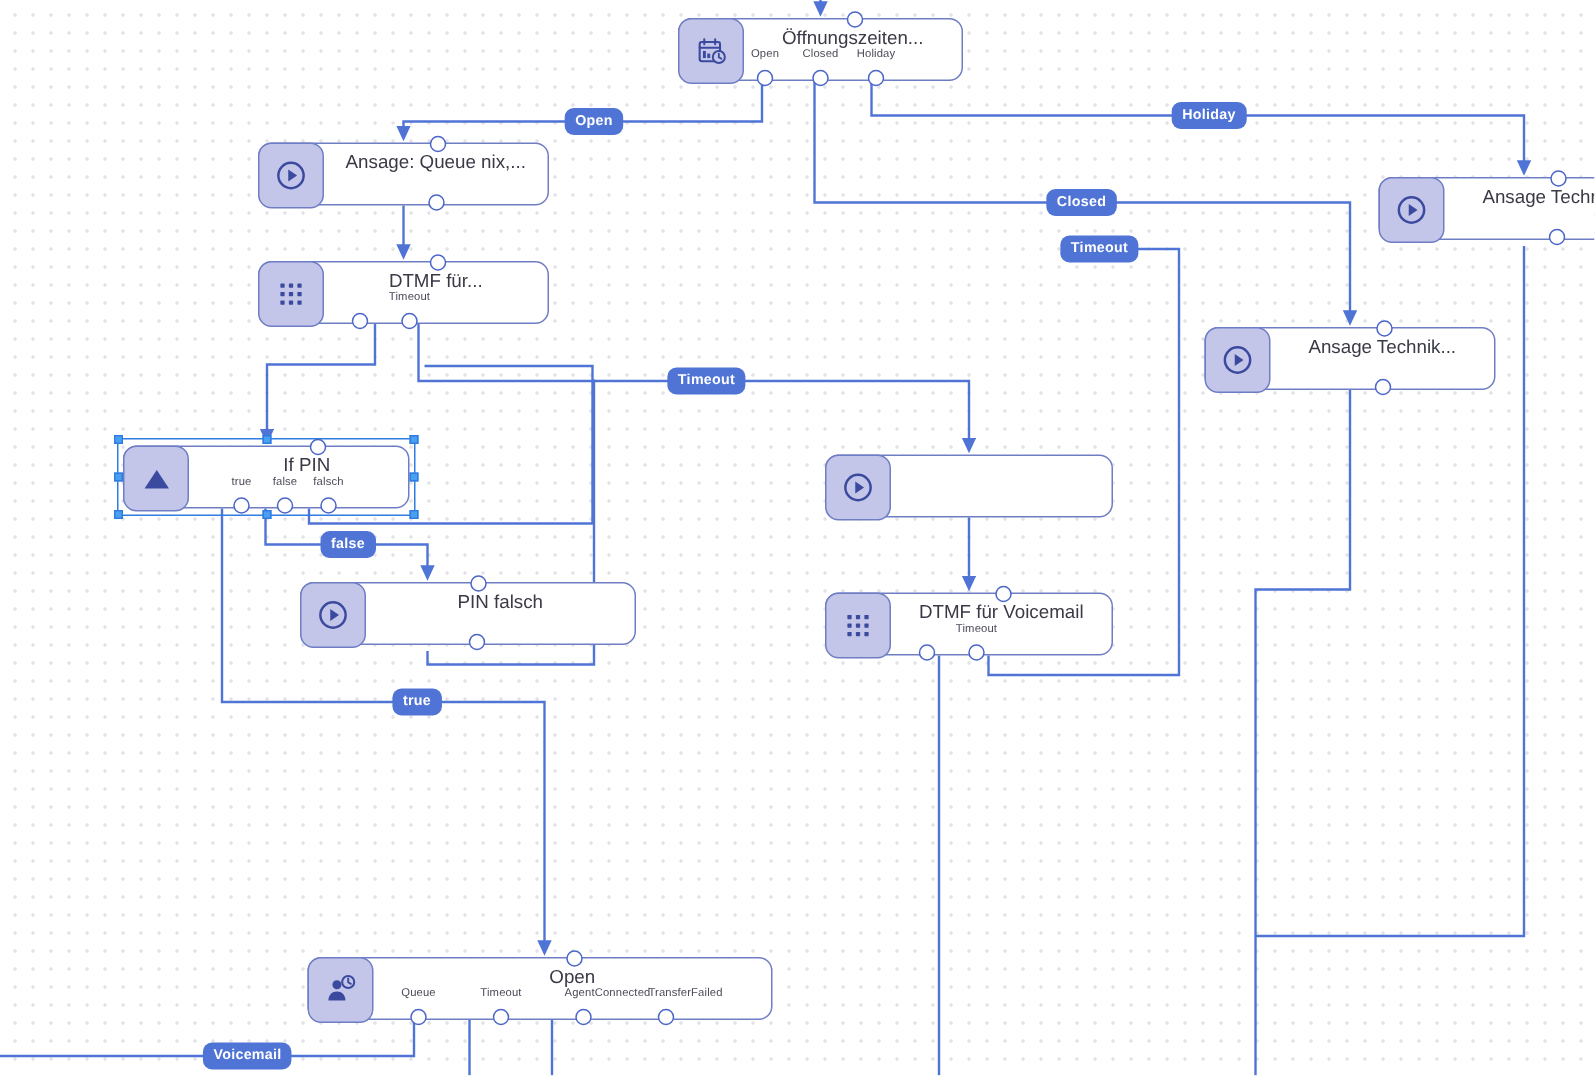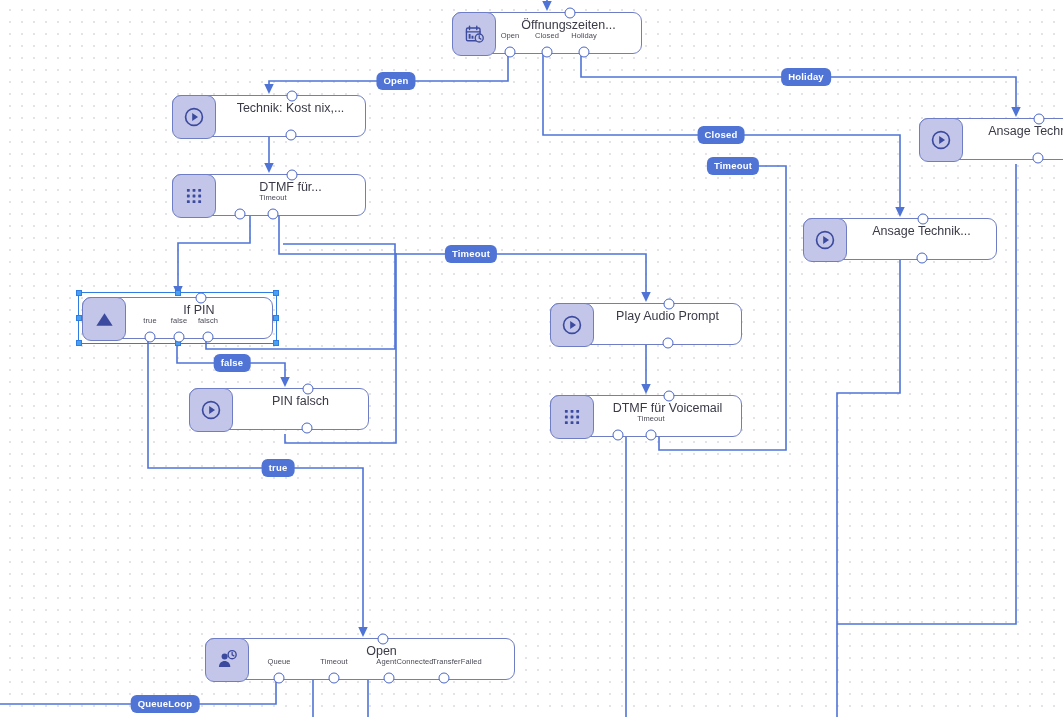--- a/index.html
+++ b/index.html
@@ -206,21 +206,21 @@
         </div>
       </div>
       <div class="node" style="left: 172px; top: 95px; width: 194px;">
         <div class="icon-box">
           <svg class="icon-svg" width="22" height="22" viewBox="0 0 24 24">
             <circle cx="12" cy="12" r="9.2" fill="none" stroke="#3b4a9e" stroke-width="1.8"></circle>
             <path d="M10 7.6 L16.4 12 L10 16.4 Z" fill="#3b4a9e"></path>
           </svg>
         </div>
         <div class="body">
-          <div class="title">Technik: Kost nix,...</div>
+          <div class="title">Ansage: Queue nix,...</div>
           <div class="ports">
             <div class="port-dot" style="left: 75px; top: 100%;"></div>
           </div>
           <div class="port-dot" style="left: 76px; top: 0px;"></div>
         </div>
       </div>
       <div class="node" style="left: 172px; top: 174px; width: 194px;">
         <div class="icon-box">
           <svg class="icon-svg" width="20" height="20" viewBox="0 0 24 24">
             <g fill="#3b4a9e">
@@ -249,67 +249,60 @@
       <div class="selection" style="left: 78px; top: 292px; width: 199px; height: 52px;">
         <div class="sel-handle" style="left: calc(0% - 3px); top: calc(0% - 3px);"></div>
         <div class="sel-handle" style="left: calc(50% - 3px); top: calc(0% - 3px);"></div>
         <div class="sel-handle" style="left: calc(100% - 3px); top: calc(0% - 3px);"></div>
         <div class="sel-handle" style="left: calc(0% - 3px); top: calc(50% - 3px);"></div>
         <div class="sel-handle" style="left: calc(100% - 3px); top: calc(50% - 3px);"></div>
         <div class="sel-handle" style="left: calc(0% - 3px); top: calc(100% - 3px);"></div>
         <div class="sel-handle" style="left: calc(50% - 3px); top: calc(100% - 3px);"></div>
         <div class="sel-handle" style="left: calc(100% - 3px); top: calc(100% - 3px);"></div>
       </div>
-      <div class="node selected" style="left: 82px; top: 297px; width: 191px;">
+      <div class="node selected" style="left: 82px; top: 297px; width: 191px; gap: 11px;">
         <div class="icon-box">
           <svg class="icon-svg" width="23" height="23" viewBox="0 0 24 24">
             <path d="M12 5.5 L20.5 18.5 L3.5 18.5 Z" fill="#3b4a9e"></path>
           </svg>
         </div>
         <div class="body">
           <div class="title">If PIN</div>
           <div class="ports">
             <div class="port-label" style="left: 24px; bottom: 12px;">true</div>
             <div class="port-dot" style="left: 24px; top: 100%;"></div>
             <div class="port-label" style="left: 53px; bottom: 12px;">false</div>
             <div class="port-dot" style="left: 53px; top: 100%;"></div>
             <div class="port-label" style="left: 82px; bottom: 12px;">falsch</div>
             <div class="port-dot" style="left: 82px; top: 100%;"></div>
           </div>
           <div class="port-dot" style="left: 74.5px; top: 0px;"></div>
         </div>
       </div>
-      <div class="node" style="left: 189px; top: 388px; width: 180px;">
+      <div class="node" style="left: 200px; top: 388px; width: 224px;">
         <div class="icon-box">
           <svg class="icon-svg" width="22" height="22" viewBox="0 0 24 24">
             <circle cx="12" cy="12" r="9.2" fill="none" stroke="#3b4a9e" stroke-width="1.8"></circle>
             <path d="M10 7.6 L16.4 12 L10 16.4 Z" fill="#3b4a9e"></path>
           </svg>
         </div>
         <div class="body">
           <div class="title">PIN falsch</div>
           <div class="ports">
             <div class="port-dot" style="left: 74px; top: 100%;"></div>
           </div>
           <div class="port-dot" style="left: 75px; top: 0px;"></div>
         </div>
       </div>
       <div class="node" style="left: 550px; top: 303px; width: 192px;">
         <div class="icon-box">
           <svg class="icon-svg" width="22" height="22" viewBox="0 0 24 24">
             <circle cx="12" cy="12" r="9.2" fill="none" stroke="#3b4a9e" stroke-width="1.8"></circle>
             <path d="M10 7.6 L16.4 12 L10 16.4 Z" fill="#3b4a9e"></path>
           </svg>
-        </div>
-        <div class="body">
-          <div class="title">Play Audio Prompt</div>
-          <div class="ports">
-            <div class="port-dot" style="left: 74px; top: 100%;"></div>
-          </div>
-          <div class="port-dot" style="left: 75px; top: 0px;"></div>
         </div>
       </div>
       <div class="node" style="left: 550px; top: 395px; width: 192px;">
         <div class="icon-box">
           <svg class="icon-svg" width="20" height="20" viewBox="0 0 24 24">
             <g fill="#3b4a9e">
               <rect x="3.5" y="3.5" width="3.4" height="3.4" rx="0.5"></rect>
               <rect x="10.3" y="3.5" width="3.4" height="3.4" rx="0.5"></rect>
               <rect x="17.1" y="3.5" width="3.4" height="3.4" rx="0.5"></rect>
               <rect x="3.5" y="10.3" width="3.4" height="3.4" rx="0.5"></rect>
@@ -389,15 +382,15 @@
       </div>
     </div>
   <div id="labels-layer">
       <div class="edge-label" style="left: 396px; top: 81px;">Open</div>
       <div class="edge-label" style="left: 806px; top: 77px;">Holiday</div>
       <div class="edge-label" style="left: 721px; top: 135px;">Closed</div>
       <div class="edge-label" style="left: 733px; top: 166px;">Timeout</div>
       <div class="edge-label" style="left: 471px; top: 254px;">Timeout</div>
       <div class="edge-label" style="left: 232px; top: 363px;">false</div>
       <div class="edge-label" style="left: 278px; top: 468px;">true</div>
-      <div class="edge-label" style="left: 165px; top: 704px;">QueueLoop</div>
+      <div class="edge-label" style="left: 165px; top: 704px;">Voicemail</div>
     </div>
 </div>
 
 </body></html>

